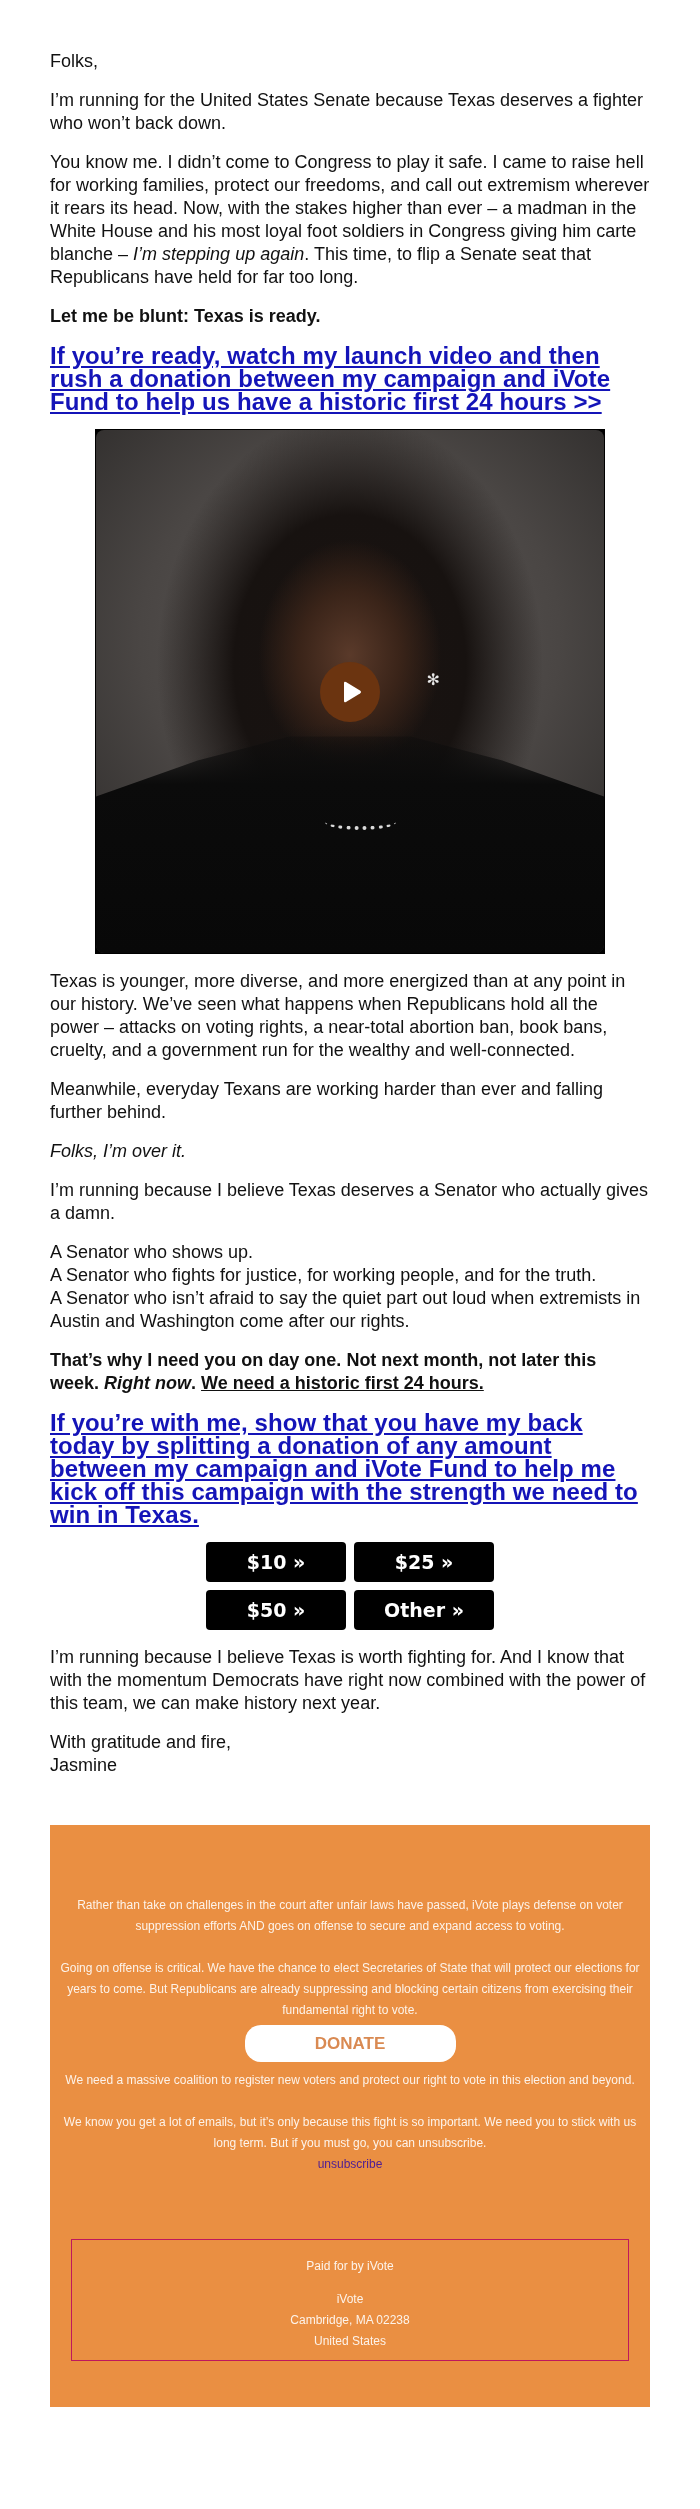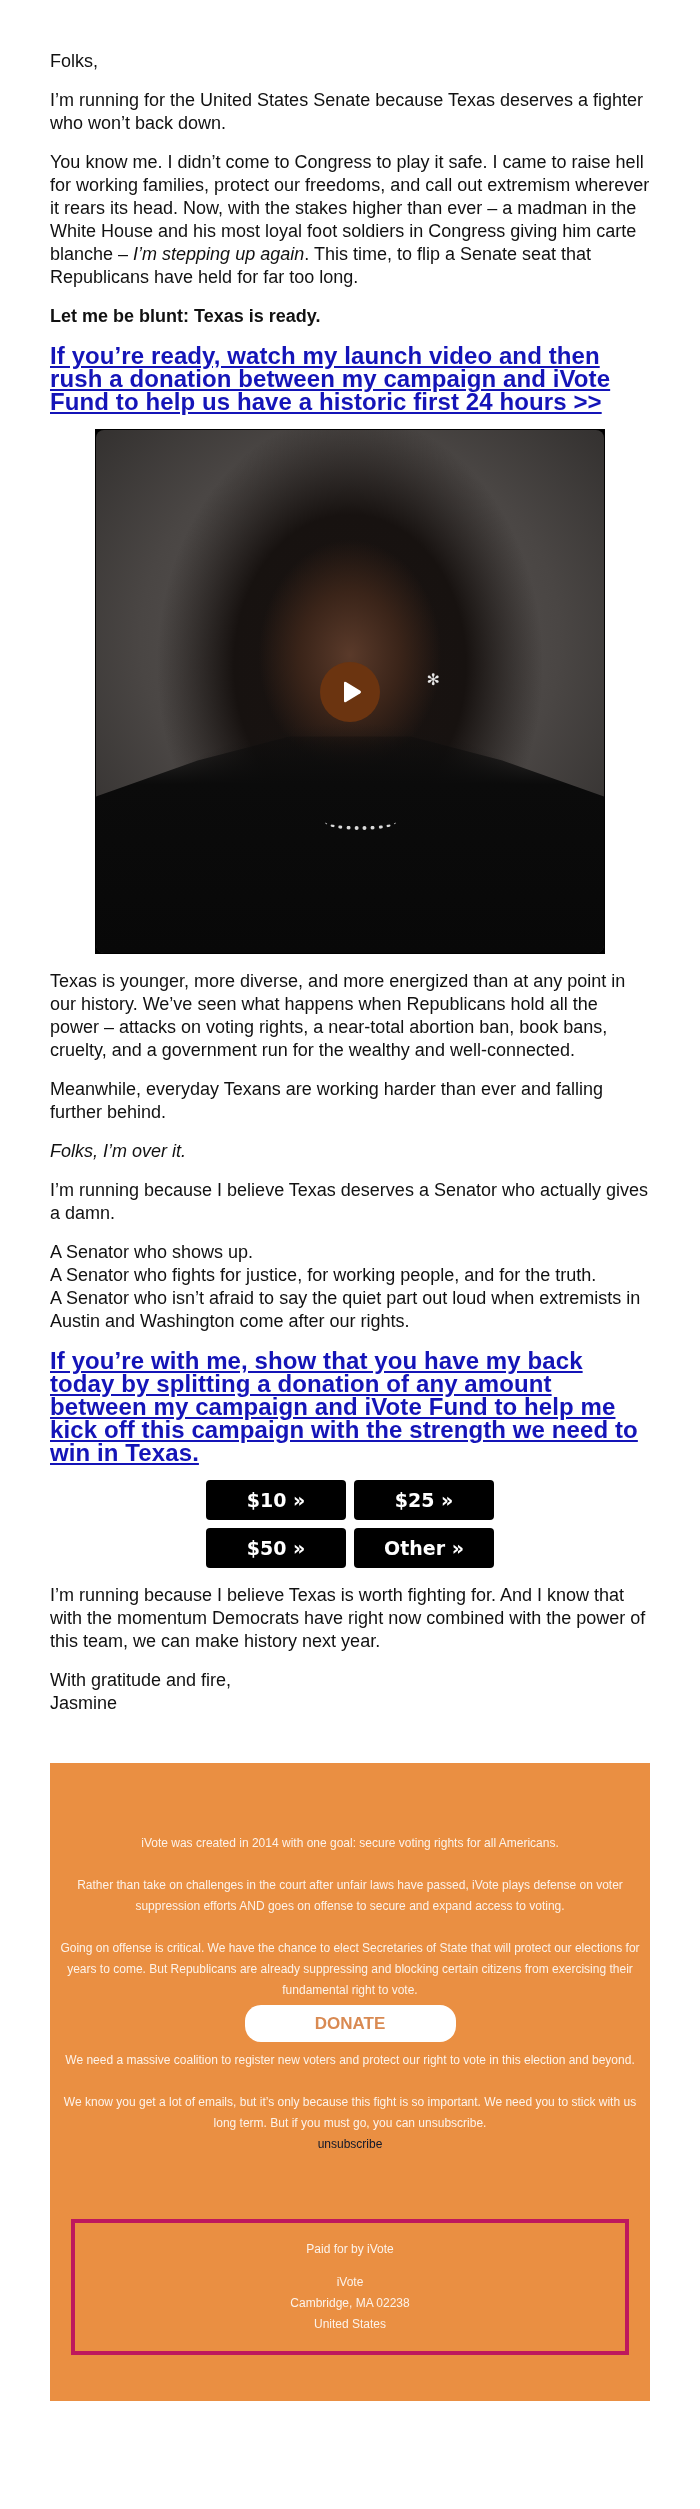--- a/index.html
+++ b/index.html
@@ -140,29 +140,29 @@
     background: #ffffff;
     color: #d98a52;
     border-radius: 16px;
     font-weight: bold;
     font-size: 17px;
     line-height: 37px;
     text-decoration: none;
     cursor: pointer;
   }
   .unsub-link {
-    color: #0f172a;
+    color: #4c1d95;
     text-decoration: none;
     display: block;
     margin-bottom: 0;
   }
   .paid-box {
     margin: 64px 11px 0 11px;
-    border: 4px solid #be185d;
-    padding: 16px 10px 16px 10px;
+    border: 1px solid #be185d;
+    padding: 16px 10px 8px 10px;
     text-align: center;
   }
   .paid-box .paid-by { margin-bottom: 12px; }
   .paid-box .addr-line { line-height: 21px; display: block; }
 </style>
 </head>
 <body>
 
 <div class="email">
 
@@ -197,39 +197,39 @@
 
   <p class="para">I’m running because I believe Texas deserves a Senator who actually gives a damn.</p>
 
   <p class="para">
     <span>A Senator who shows up.</span><br>
     <span>A Senator who fights for justice, for working people, and for the truth.</span><br>
     <span>A Senator who isn’t afraid to say the quiet part out loud when extremists in Austin and Washington come after our rights.</span>
   </p>
 
 
+  <p class="para para-bold"><span>That’s why I need you on day one. Not next month, not later this week. </span><span class="italic">Right now</span><span>. </span><span class="underline">We need a historic first 24 hours.</span></p>
 
   <a class="cta-link">If you’re with me, show that you have my back today by splitting a donation of any amount between my campaign and iVote Fund to help me kick off this campaign with the strength we need to win in Texas.</a>
 
   <div class="donate-grid">
     <a class="donate-btn">$10 »</a>
     <a class="donate-btn">$25 »</a>
     <a class="donate-btn">$50 »</a>
     <a class="donate-btn">Other »</a>
   </div>
 
   <p class="para">I’m running because I believe Texas is worth fighting for. And I know that with the momentum Democrats have right now combined with the power of this team, we can make history next year.</p>
 
   <p class="para signoff">
     <span>With gratitude and fire,</span><br>
     <span>Jasmine</span>
   </p>
 
   <div class="footer">
-    <p>iVote was created in 2014 with one goal: secure voting rights for all Americans.</p>
     <p>Rather than take on challenges in the court after unfair laws have passed, iVote plays defense on voter suppression efforts AND goes on offense to secure and expand access to voting.</p>
     <p class="tight">Going on offense is critical. We have the chance to elect Secretaries of State that will protect our elections for years to come. But Republicans are already suppressing and blocking certain citizens from exercising their fundamental right to vote.</p>
     <a class="footer-donate">DONATE</a>
     <p>We need a massive coalition to register new voters and protect our right to vote in this election and beyond.</p>
     <p class="tight">We know you get a lot of emails, but it’s only because this fight is so important. We need you to stick with us long term. But if you must go, you can unsubscribe.</p>
     <a class="unsub-link">unsubscribe</a>
 
     <div class="paid-box">
       <p class="paid-by">Paid for by iVote</p>
       <span class="addr-line">iVote</span>

